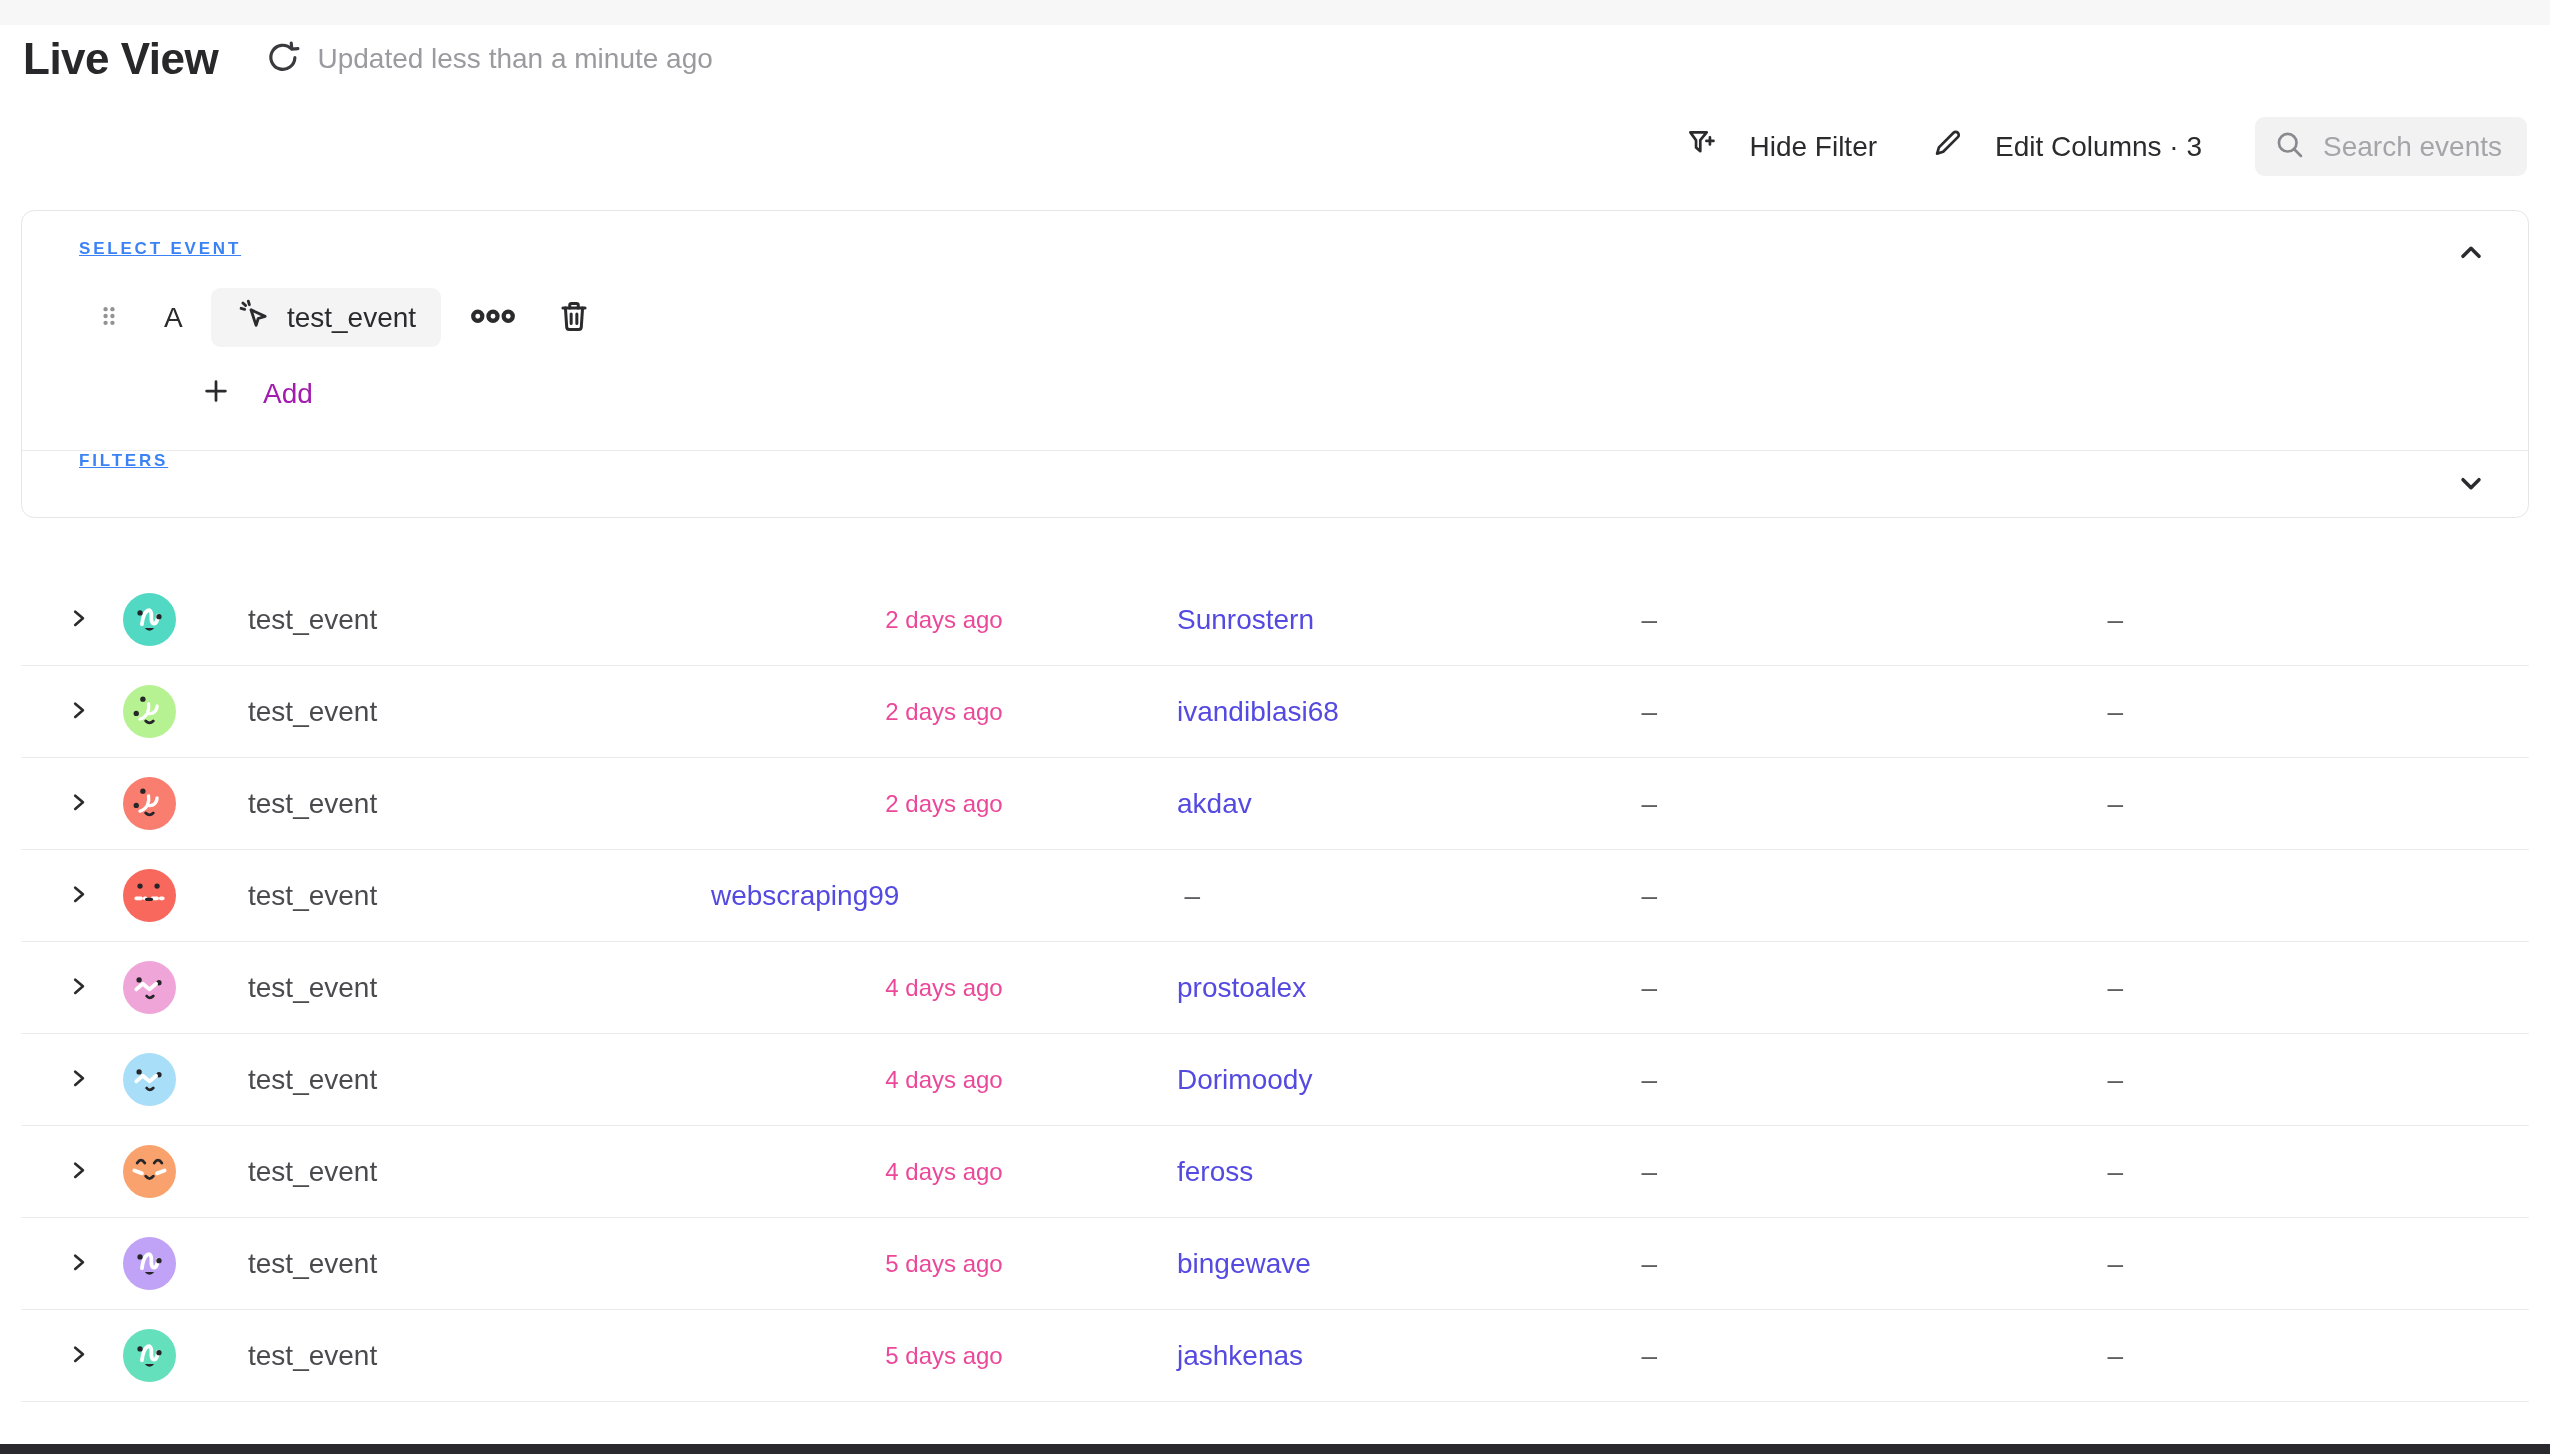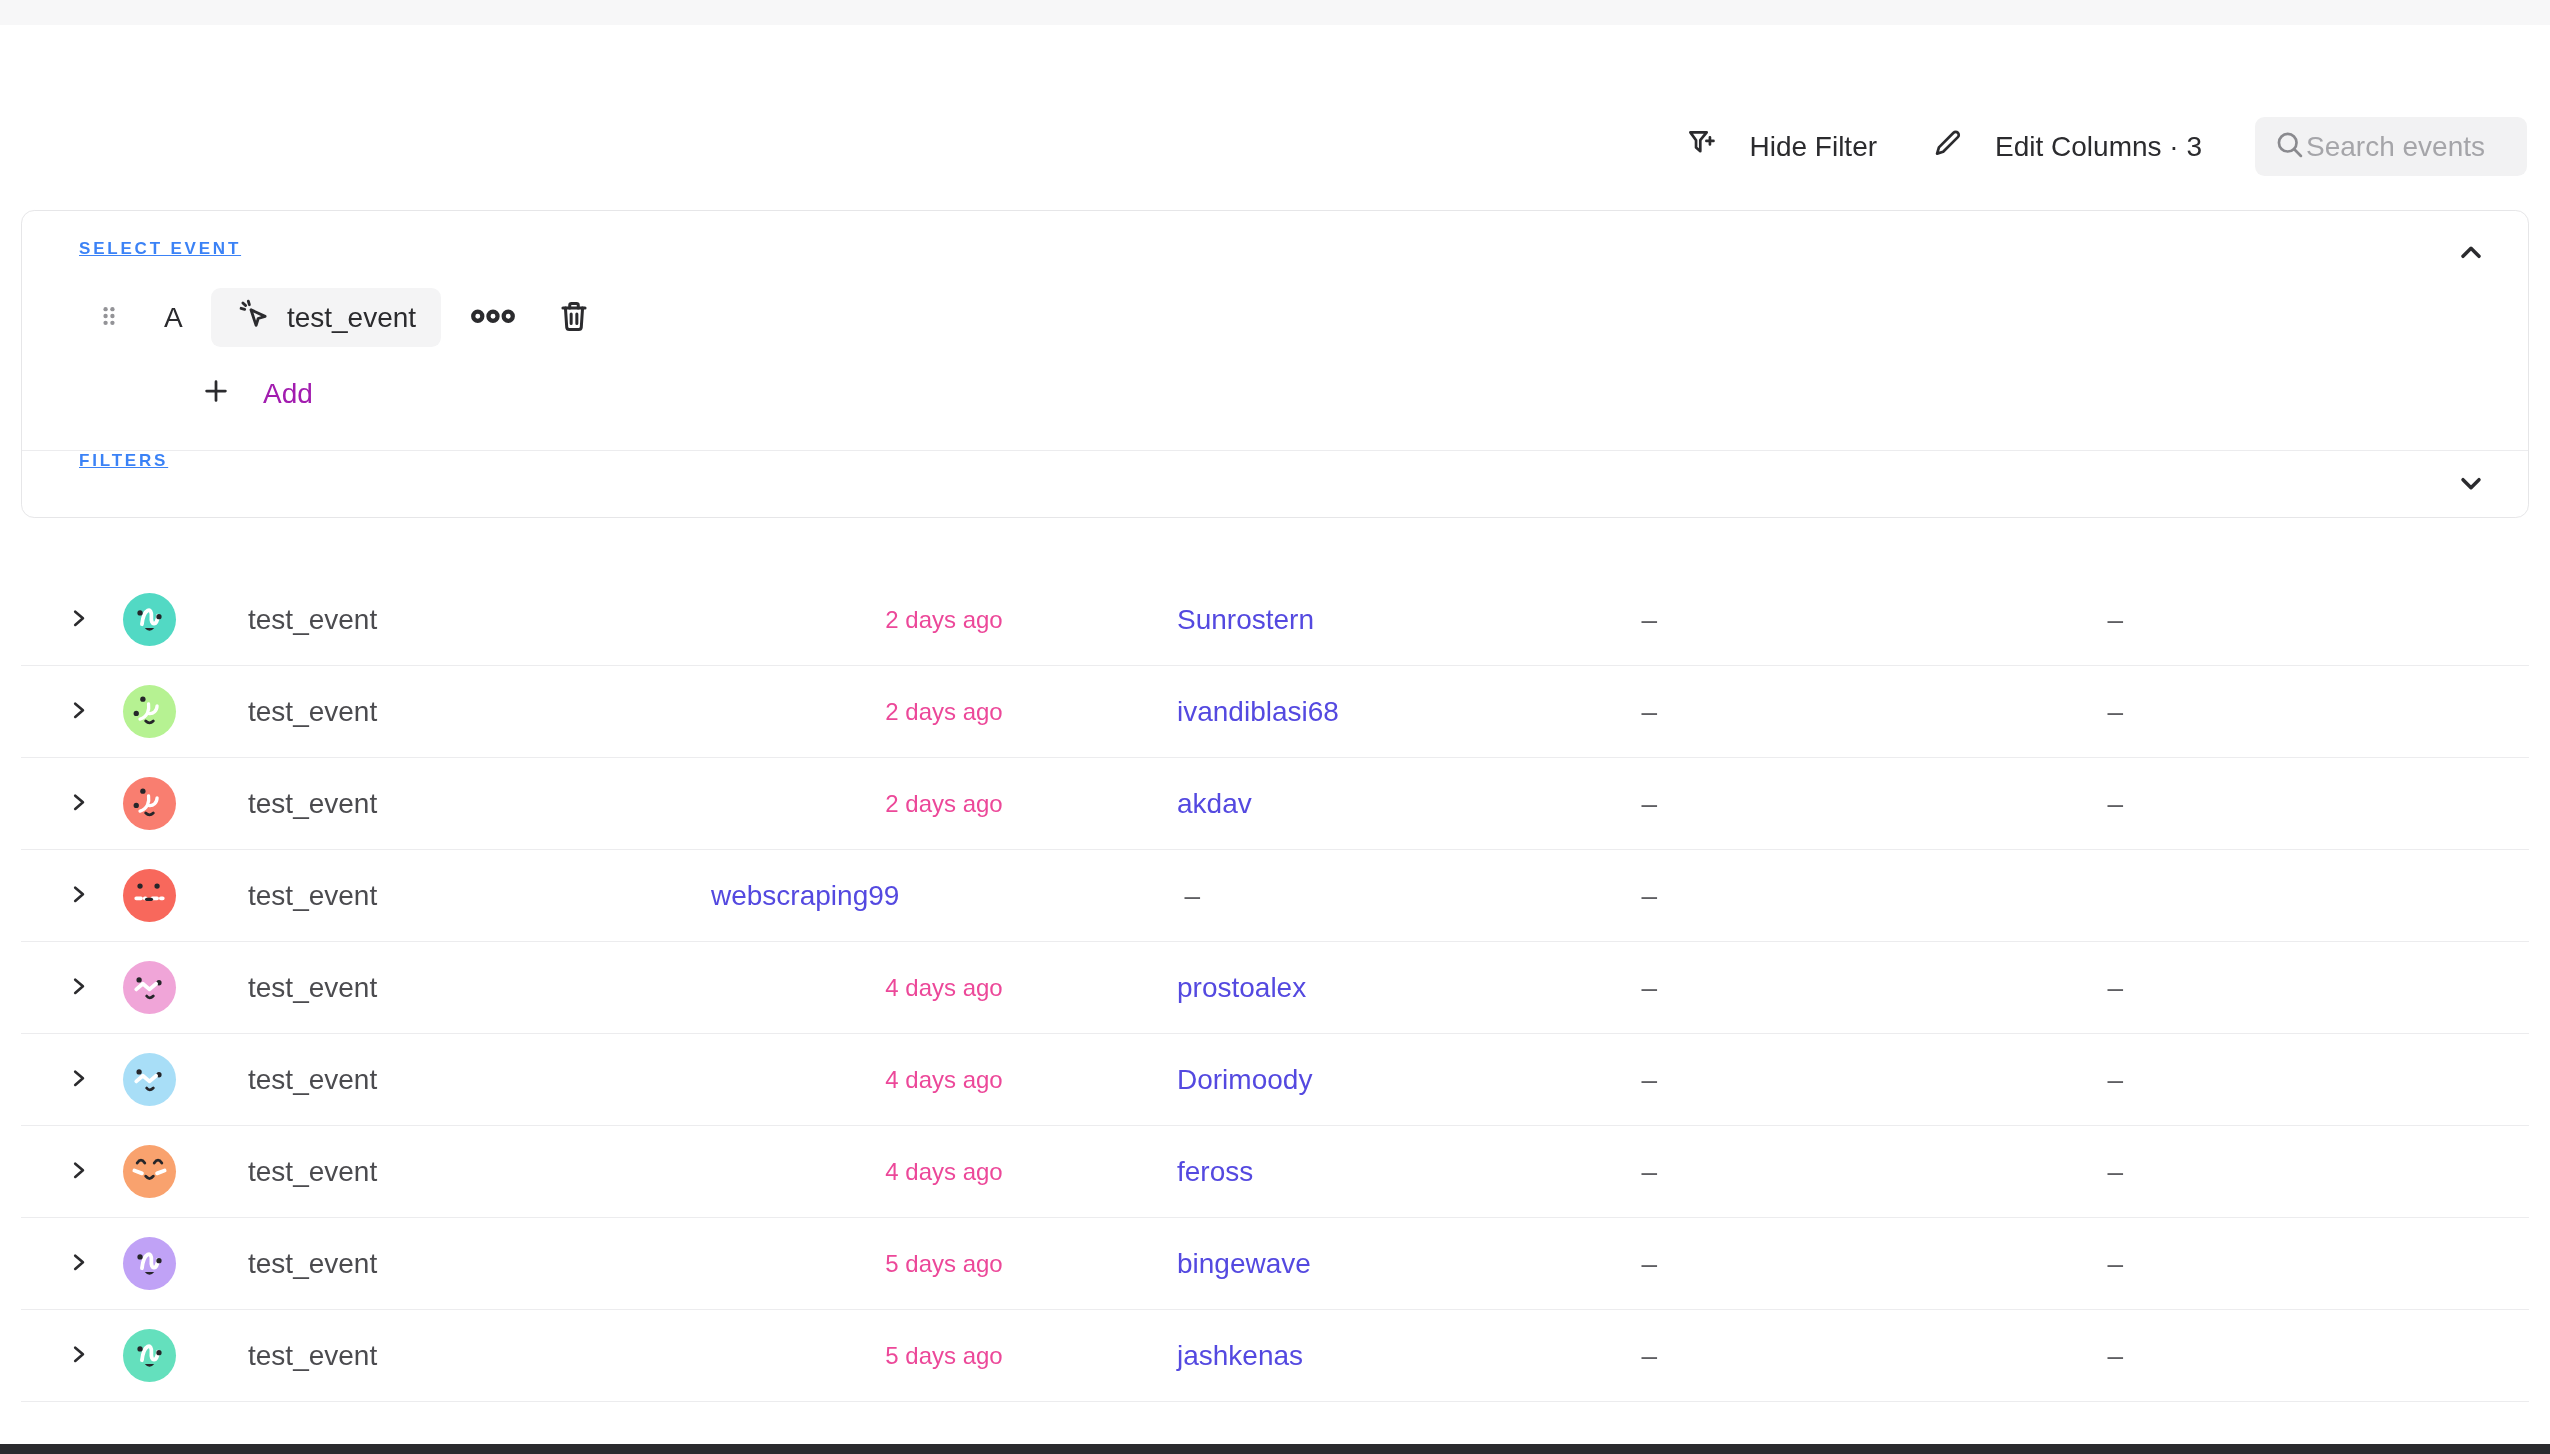--- a/index.html
+++ b/index.html
@@ -12,21 +12,21 @@
 
   
   .page-header { position:absolute; top:34px; left:23px; display:flex; align-items:center; }
   .page-title { font-size:44px; font-weight:700; letter-spacing:-0.5px; color:#28282b; }
   .refresh-btn { margin-left:44px; width:42px; height:42px; display:flex; align-items:center; justify-content:center; cursor:pointer; }
   .updated-text { margin-left:13.2px; font-size:28px; color:#9b9b9f; }
 
   
   .toolbar { position:absolute; top:117px; right:23px; display:flex; align-items:center; gap:53px; height:59px; }
   .tool-btn { display:flex; align-items:center; gap:31px; font-size:28px; font-weight:500; color:#2b2b2e; cursor:pointer; white-space:nowrap; }
-  .search-box { display:flex; align-items:center; width:272px; height:59px; background:#f2f2f3; border-radius:9.5px; padding:0 19px; }
+  .search-box { display:flex; align-items:center; gap:17px; width:272px; height:59px; background:#f2f2f3; border-radius:9.5px; padding:0 19px; }
   .search-box input { border:none; outline:none; background:transparent; font-family:"Liberation Sans",sans-serif; font-size:28px; color:#2b2b2e; width:189px; }
   .search-box input::placeholder { color:#a5a5a9; }
 
   
   .qb-card { position:absolute; left:21px; right:21px; top:210px; background:#fff; border:1.4px solid #e6e6e8; border-radius:13.2px; }
   .qb-section-1 { position:relative; padding:28px 42px 37px 57px; }
   .qb-label { font-size:17px; font-weight:700; letter-spacing:2.8px; color:#3b82f6;text-decoration:underline; }
   .collapse-toggle { position:absolute; right:38px; width:38px; height:38px; display:flex; align-items:center; justify-content:center; cursor:pointer; }
   .qb-section-1 .collapse-toggle { top:24.6px; }
   .event-row { margin-top:29px; display:flex; align-items:center; height:59px; }
@@ -58,20 +58,32 @@
   .cell-dash { font-size:28px; color:#5f5f63; }
 
   .bottom-bar { position:absolute; left:0; right:0; bottom:0; height:11.4px; background:#2a2a2e; z-index:10; }
 </style>
 </head>
 <body>
 
 <div class="screen">
   <div class="top-strip"></div>
 
+  <div class="page-header">
+    <div class="page-title">Live View</div>
+    <div class="refresh-btn">
+      <span>
+        <svg width="38" height="38" viewBox="0 0 24 24" fill="none" stroke="#3a3a3e" stroke-width="2" stroke-linecap="round" stroke-linejoin="round">
+          <path d="M19.5 11.8 A7.6 7.6 0 1 1 17.2 6.1"></path>
+          <path d="M17.2 2.6 L17.6 6.4 L21.4 6.1"></path>
+        </svg>
+      </span>
+    </div>
+    <div class="updated-text">Updated less than a minute ago</div>
+  </div>
 
   <div class="toolbar">
     <div class="tool-btn">
       <span>
         <svg width="34" height="34" viewBox="0 0 24 24" fill="none" stroke="#2b2b2e" stroke-width="1.9" stroke-linecap="round" stroke-linejoin="round">
           <path d="M4.5 4.5 H16 L11.5 10 V17.8 L8.5 15.2 V10 Z"></path>
           <path d="M18.3 8 v5 M15.8 10.5 h5"></path>
         </svg>
       </span>
       <span>Hide Filter</span>

